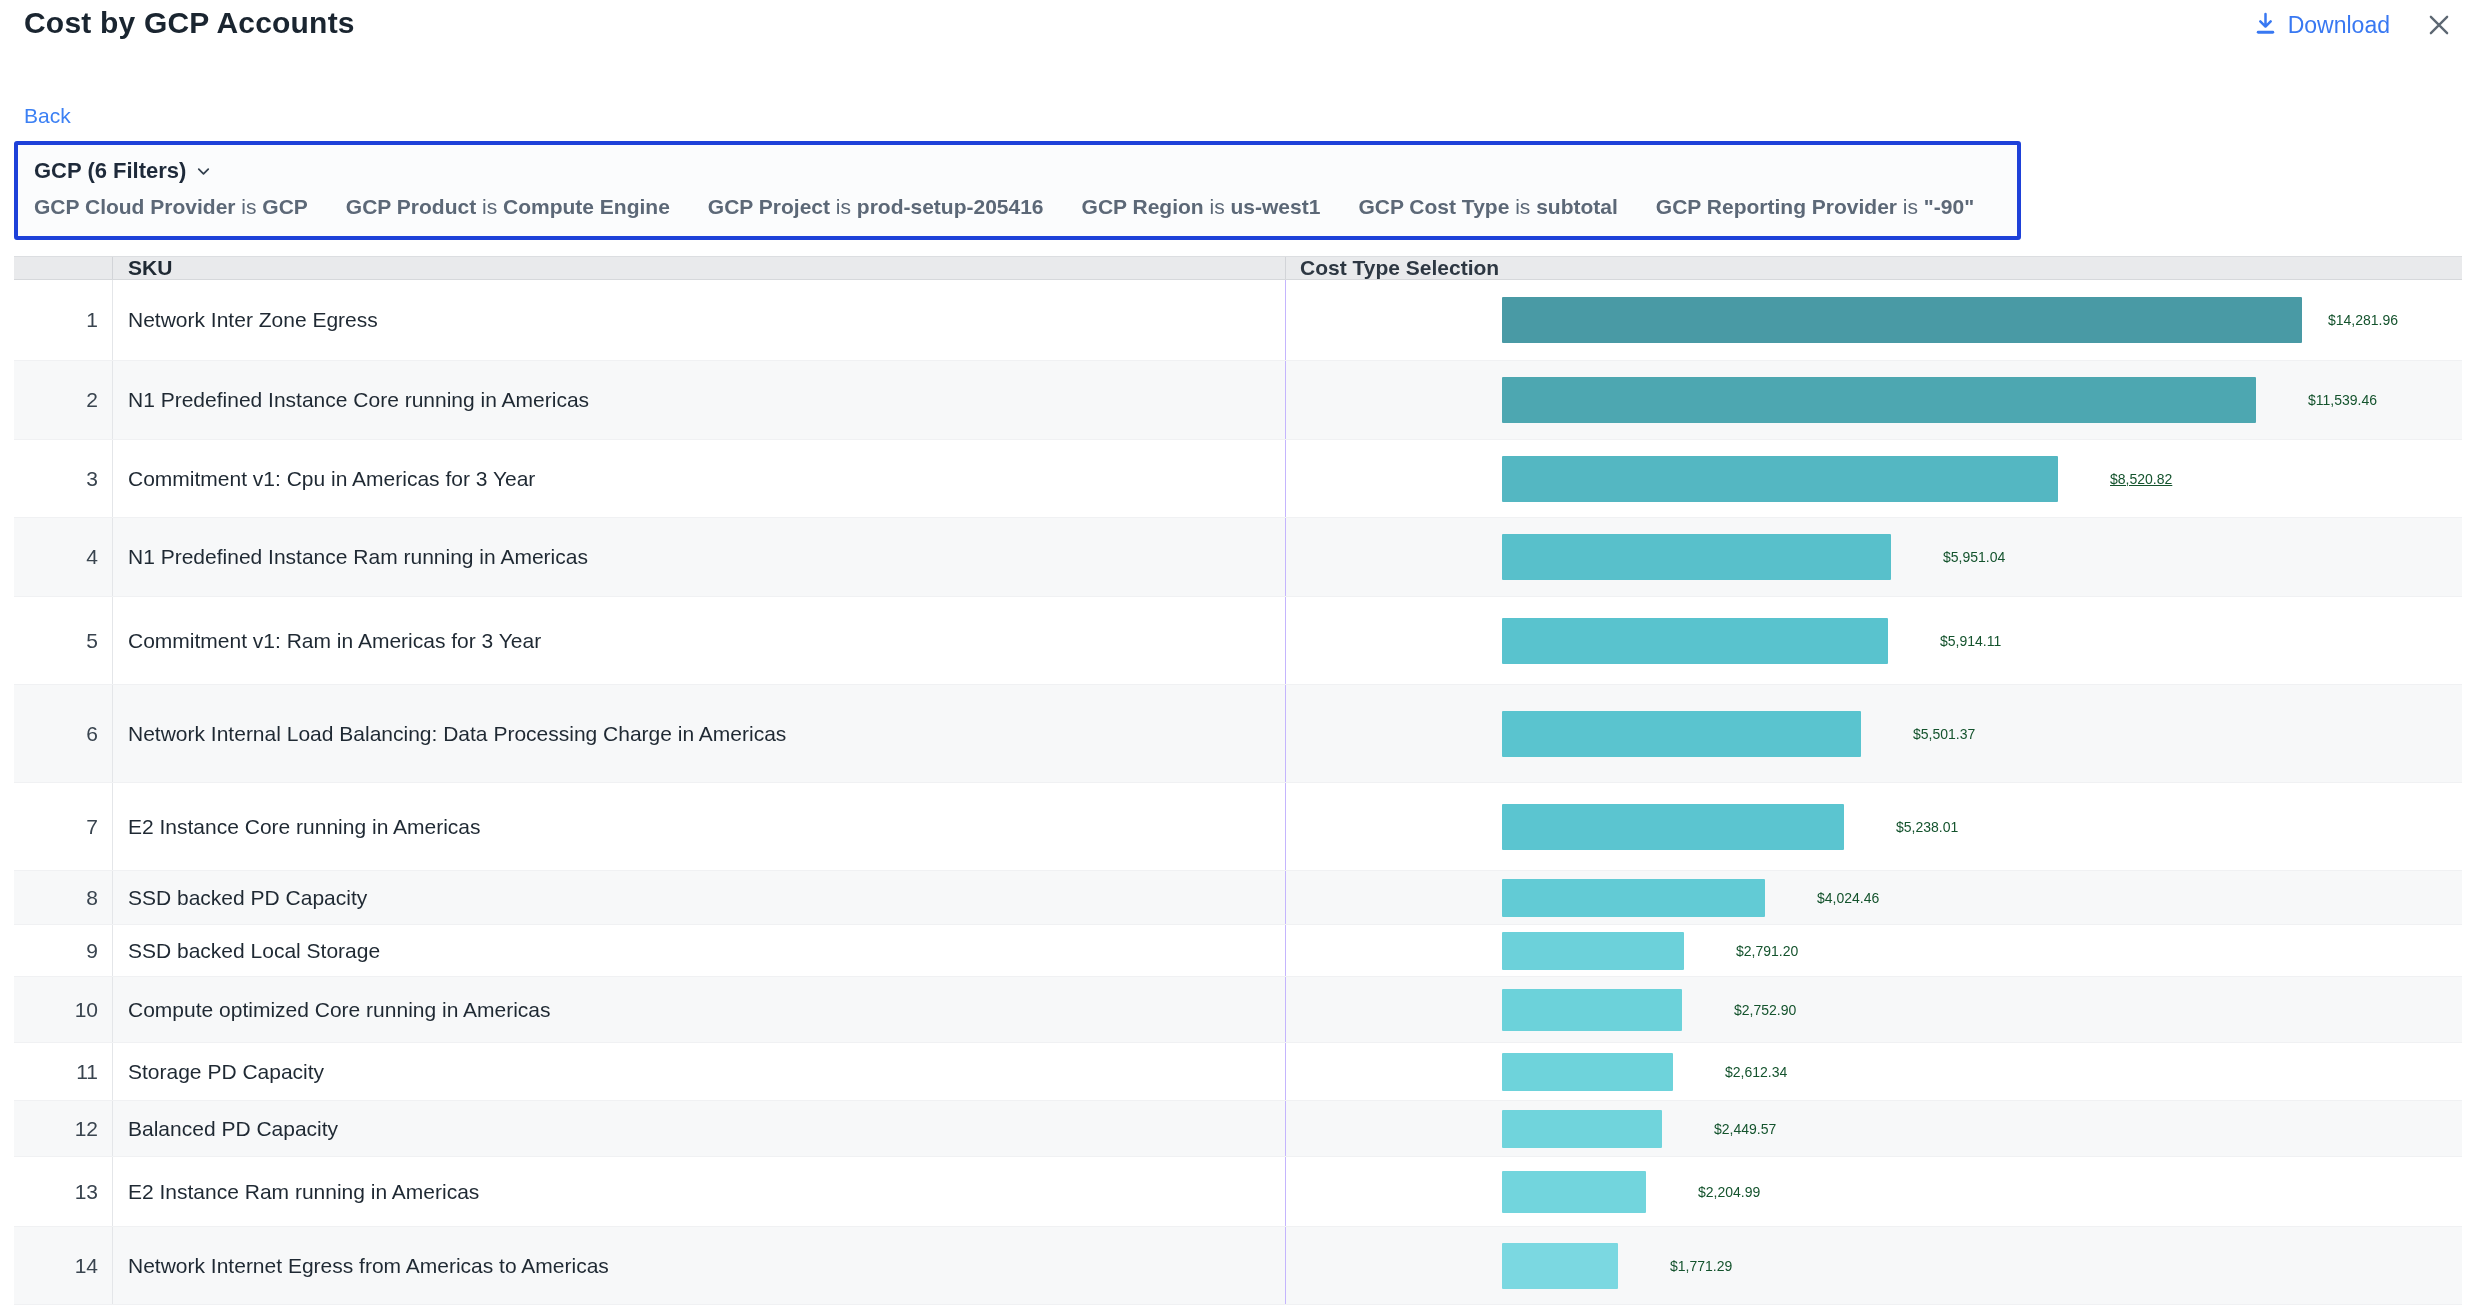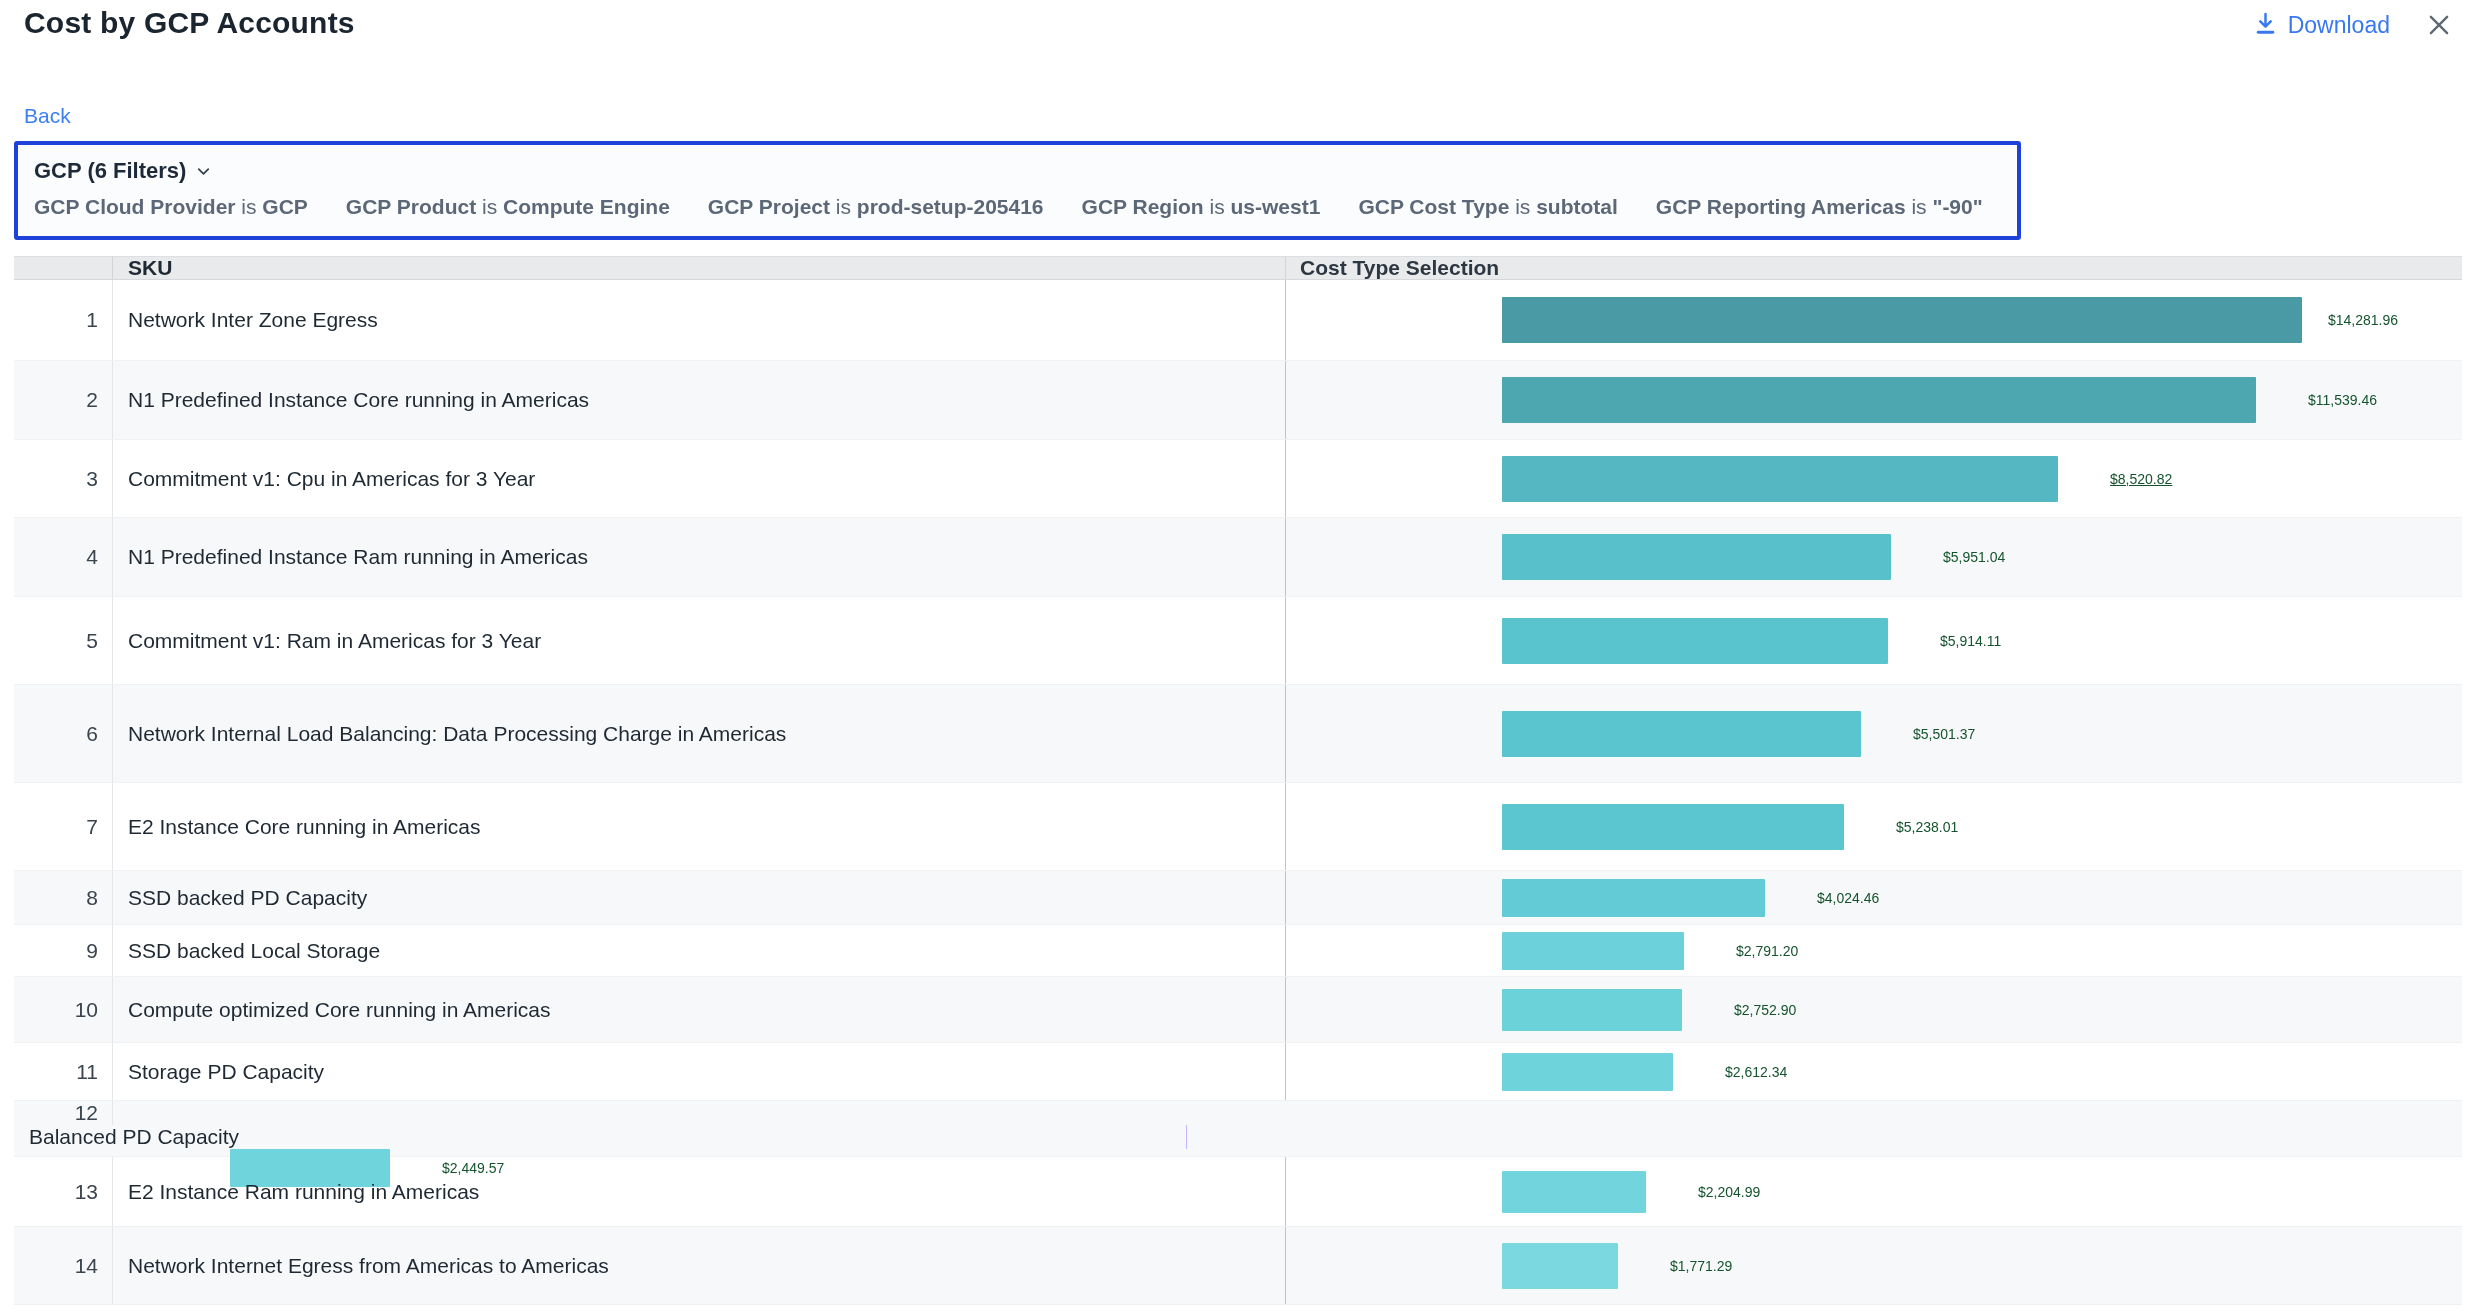--- a/index.html
+++ b/index.html
@@ -79,21 +79,21 @@
       <svg width="19" height="19" viewBox="0 0 24 24" fill="none">
         <path d="M6 9l6 6 6-6" stroke="#33404e" stroke-width="2.2" stroke-linecap="round" stroke-linejoin="round"></path>
       </svg>
     </div>
     <div class="filter-list" id="filterList">
         <span class="cond"><span class="f">GCP Cloud Provider</span><span class="op"> is </span><span class="v">GCP</span></span>
         <span class="cond"><span class="f">GCP Product</span><span class="op"> is </span><span class="v">Compute Engine</span></span>
         <span class="cond"><span class="f">GCP Project</span><span class="op"> is </span><span class="v">prod-setup-205416</span></span>
         <span class="cond"><span class="f">GCP Region</span><span class="op"> is </span><span class="v">us-west1</span></span>
         <span class="cond"><span class="f">GCP Cost Type</span><span class="op"> is </span><span class="v">subtotal</span></span>
-        <span class="cond"><span class="f">GCP Reporting Americas</span><span class="op"> is </span><span class="v">"-90"</span></span>
+        <span class="cond"><span class="f">GCP Reporting Provider</span><span class="op"> is </span><span class="v">"-90"</span></span>
       </div>
   </div>
 
   <div class="table">
     <div class="thead">
       <div class="c-num"></div>
       <div class="c-sku">SKU</div>
       <div class="c-cost">Cost Type Selection</div>
     </div>
     <div id="tbody">
@@ -178,21 +178,21 @@
           </div>
         </div>
         <div class="trow" style="height: 58px;">
           <div class="c-num">11</div>
           <div class="c-sku">Storage PD Capacity</div>
           <div class="c-cost">
             <div class="bar" style="width: 171px; height: 38px; background: rgb(110, 211, 219);"></div>
             <span class="val" style="margin-left: 52px;">$2,612.34</span>
           </div>
         </div>
-        <div class="trow alt" style="height: 56px; flex-direction: column;">
+        <div class="trow alt" style="height: 56px;">
           <div class="c-num">12</div>
           <div class="c-sku">Balanced PD Capacity</div>
           <div class="c-cost">
             <div class="bar" style="width: 160px; height: 38px; background: rgb(112, 212, 220);"></div>
             <span class="val" style="margin-left: 52px; text-align: center;">$2,449.57</span>
           </div>
         </div>
         <div class="trow" style="height: 70px;">
           <div class="c-num">13</div>
           <div class="c-sku">E2 Instance Ram running in Americas</div>

